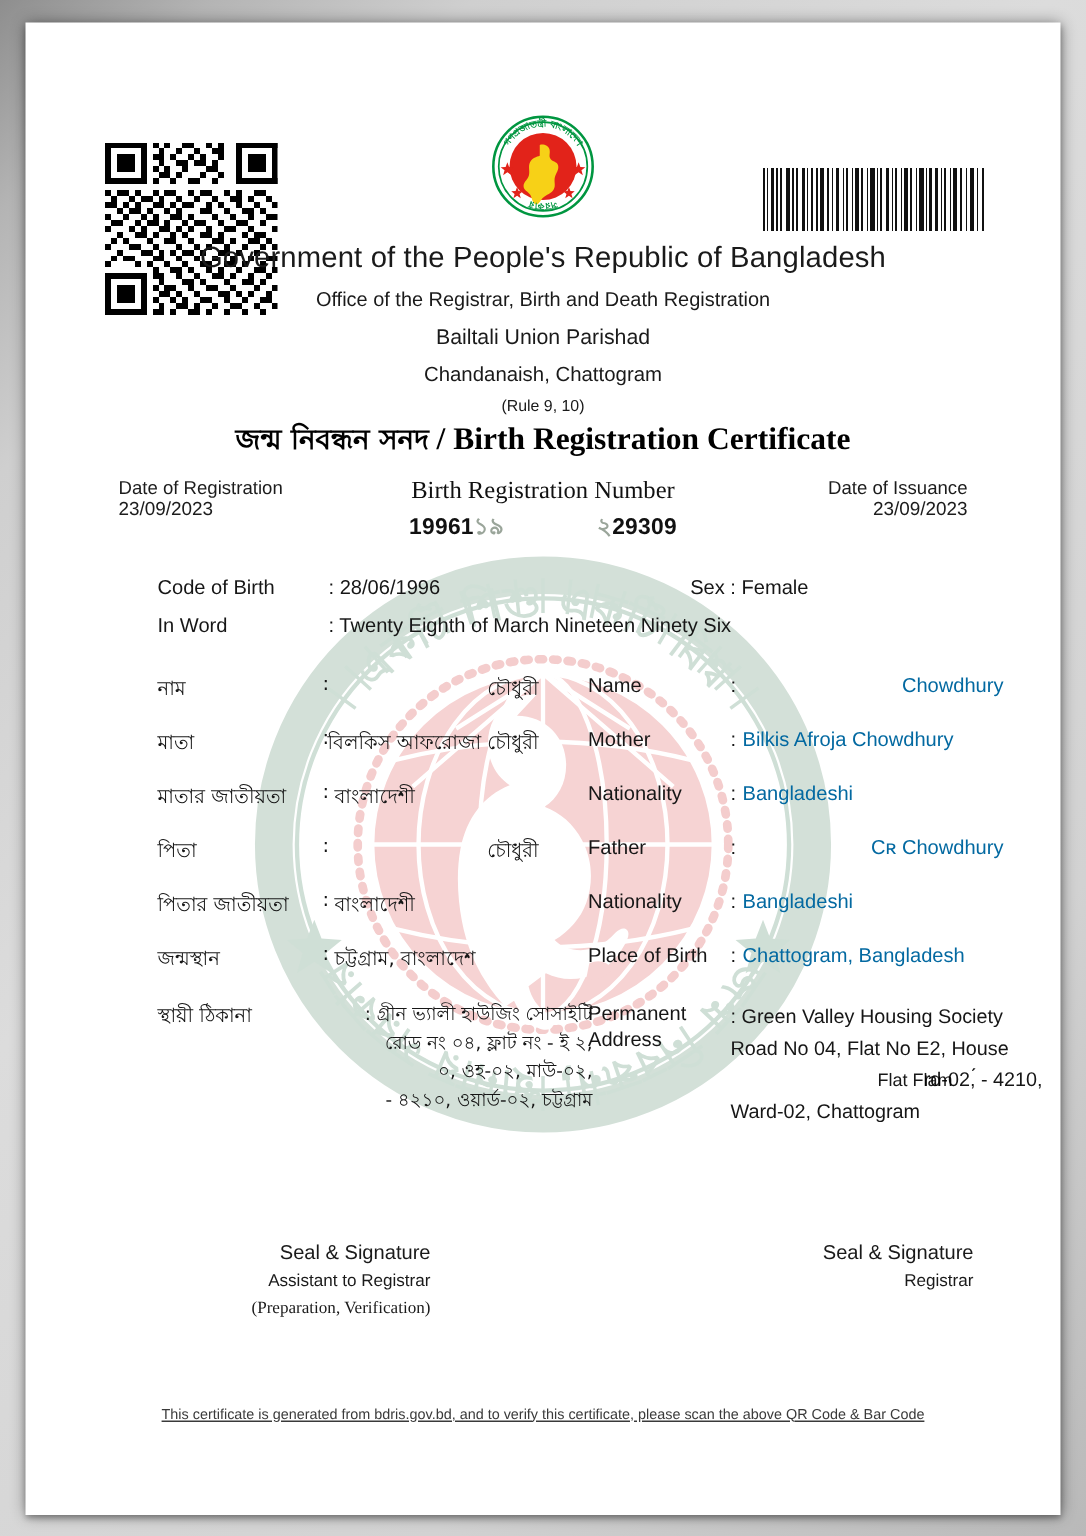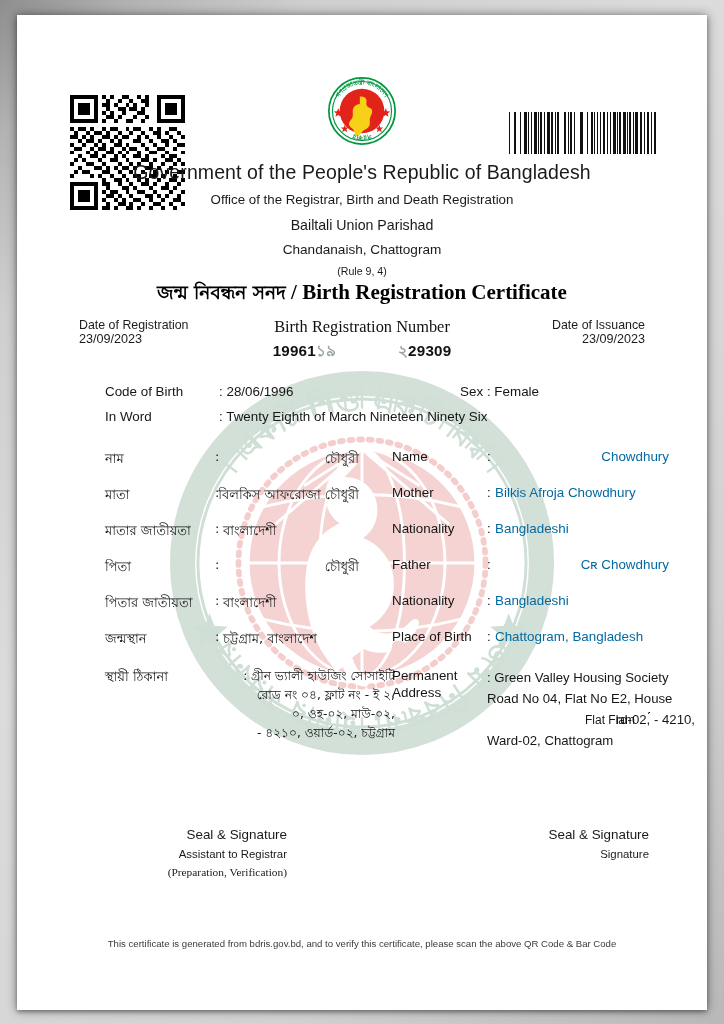--- a/index.html
+++ b/index.html
@@ -125,21 +125,21 @@
   
   .sign { position:absolute; font-size: 13.2px; color:#1a1a1a; text-align:right; }
   .sign .main { font-size: 13.4px; }
   .sign .sub  { font-size: 11.4px; margin-top: 6px; }
   .sign .sub2 { font-size: 11.4px; margin-top: 6px; font-family: Liberation Serif, serif; }
   .sign-left  { left: 70px;  top: 812px; width: 200px; }
   .sign-right { right: 58px; top: 812px; width: 200px; }
 
   .footnote {
     position:absolute; left:0; right:0; top: 923px; text-align:center;
-    font-size: 9.6px; color: #3a3a3a;
+    font-size: 9.6px; color: #3a3a3a; text-decoration: underline;
   }
 </style>
 </head>
 <body>
 
 <div class="page">
 
   <div class="watermark">
     <svg viewBox="0 0 400 400" xmlns="http://www.w3.org/2000/svg">
       <defs>
@@ -553,21 +553,21 @@
             <rect x="190" y="2" width="1" height="46"></rect>
           <rect x="194" y="2" width="2" height="46"></rect>
         </g>
       </svg>
     </div>
 
     <div class="hdr hdr-1">Government of the People's Republic of Bangladesh</div>
     <div class="hdr hdr-2">Office of the Registrar, Birth and Death Registration</div>
     <div class="hdr hdr-3">Bailtali Union Parishad</div>
     <div class="hdr hdr-4">Chandanaish, Chattogram</div>
-    <div class="hdr hdr-5">(Rule 9, 4)</div>
+    <div class="hdr hdr-5">(Rule 9, 10)</div>
 
     <div class="title">
       <span class="bn">জন্ম নিবন্ধন সনদ</span><span> / </span><span>Birth Registration Certificate</span>
     </div>
 
     <div class="reg-row">
       <div class="reg-left">
         <div class="lbl">Date of Registration</div>
         <div class="val">23/09/2023</div>
       </div>
@@ -668,19 +668,19 @@
 
     </div>
 
     <div class="sign sign-left">
       <div class="main">Seal &amp; Signature</div>
       <div class="sub">Assistant to Registrar</div>
       <div class="sub2">(Preparation, Verification)</div>
     </div>
     <div class="sign sign-right">
       <div class="main">Seal &amp; Signature</div>
-      <div class="sub">Signature</div>
+      <div class="sub">Registrar</div>
     </div>
 
     <div class="footnote">This certificate is generated from bdris.gov.bd, and to verify this certificate, please scan the above QR Code &amp; Bar Code</div>
 
   </div>
 </div>
 
 </body></html>

